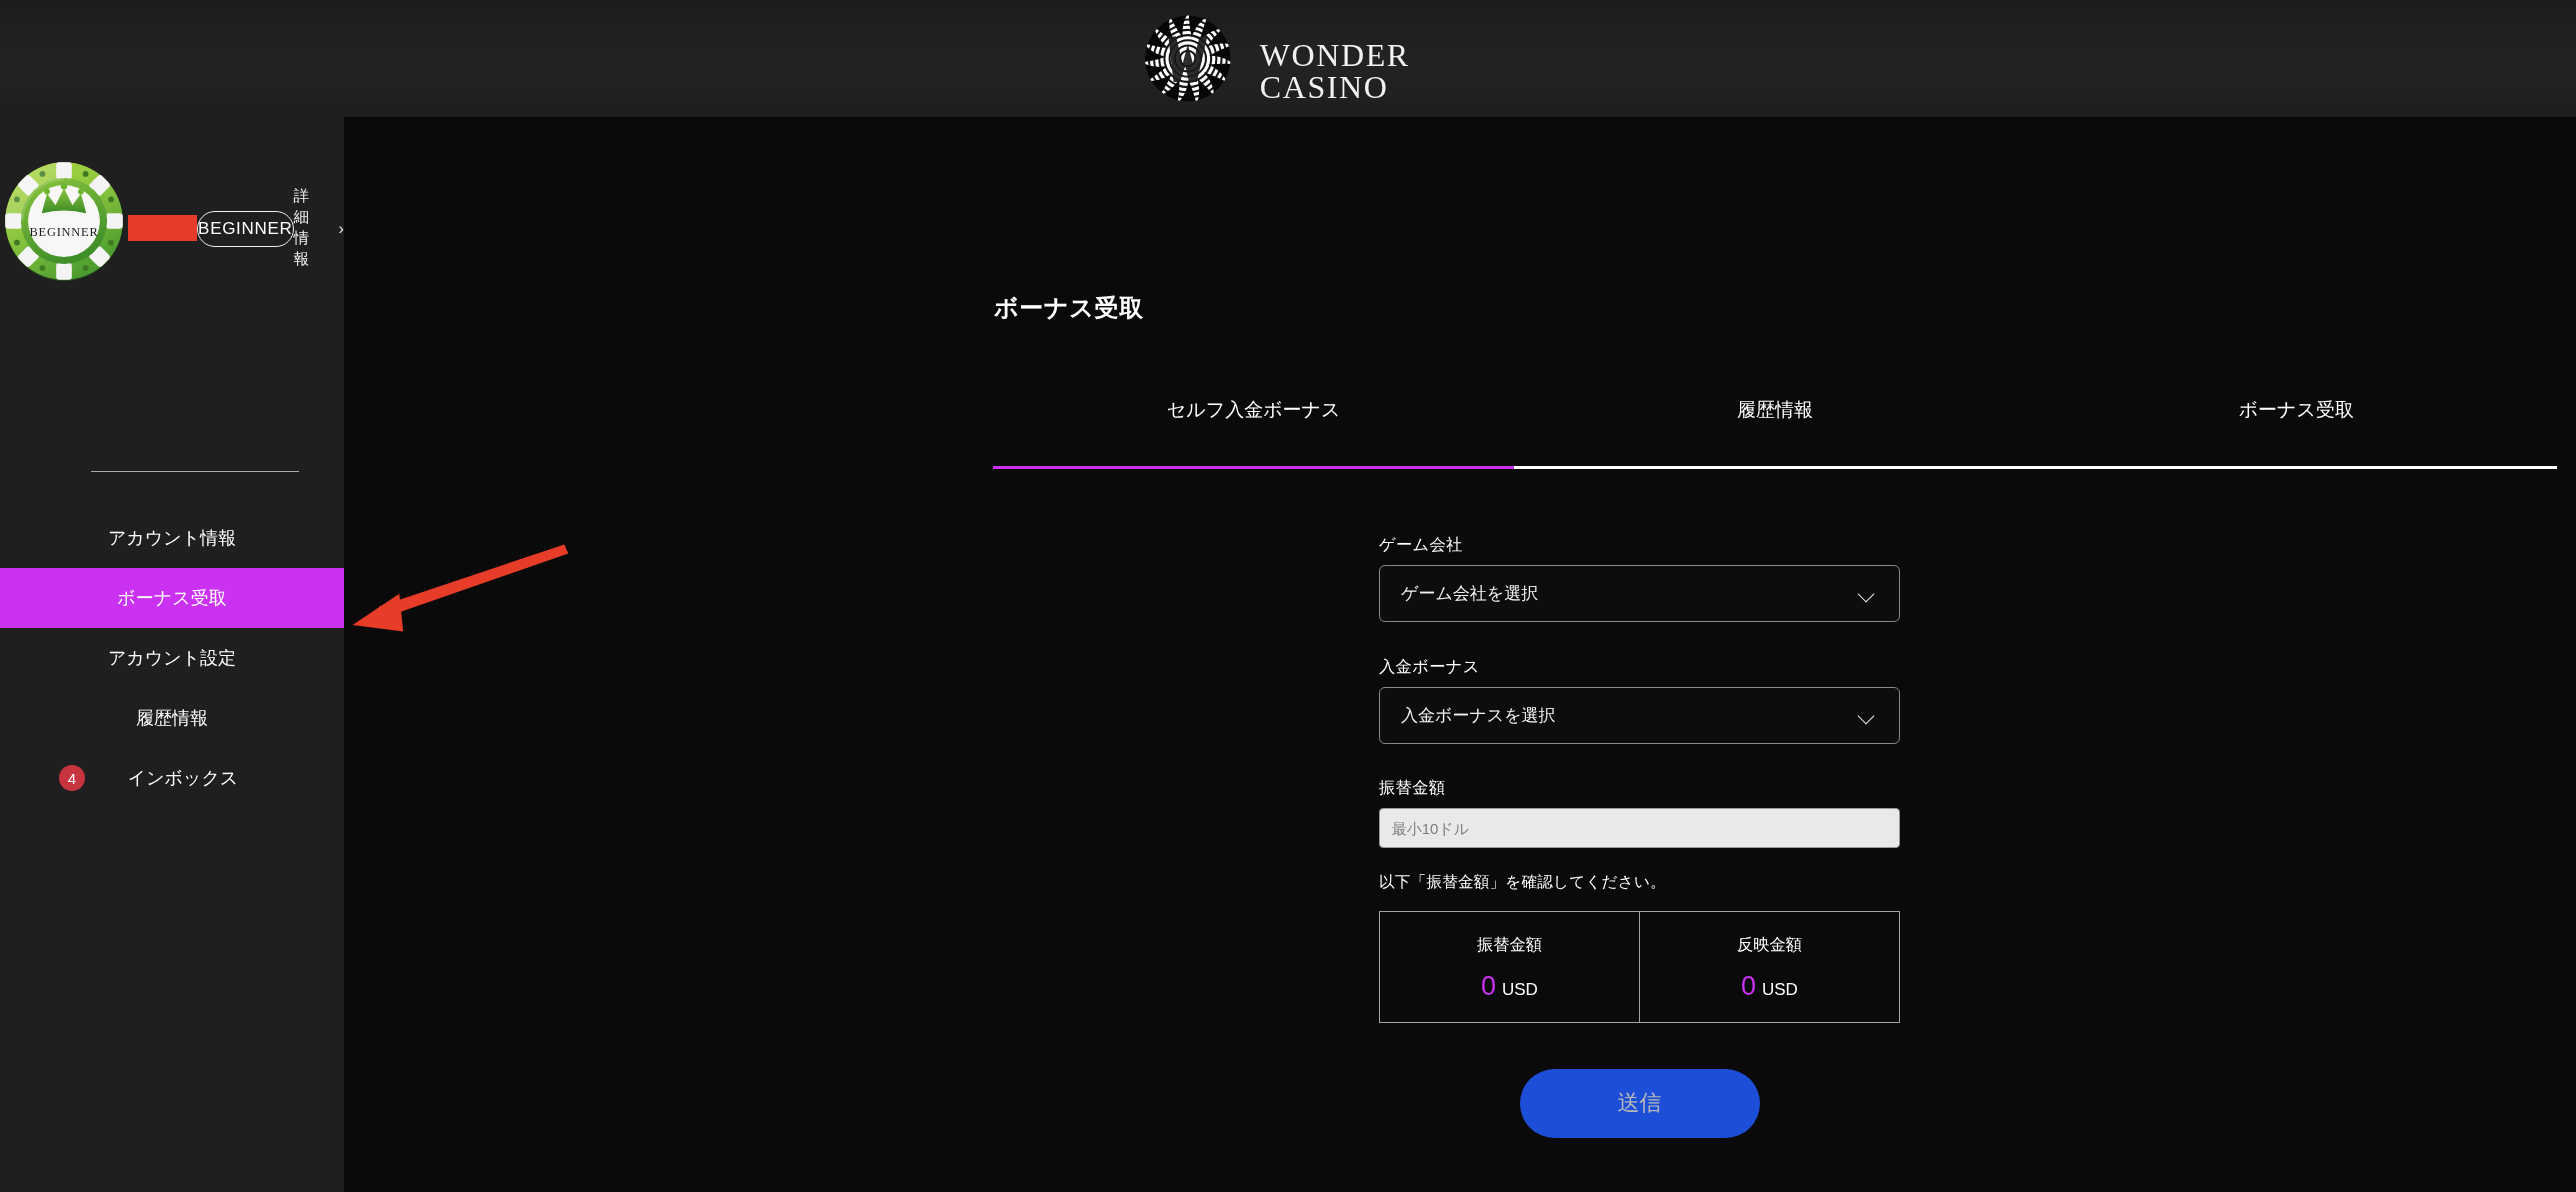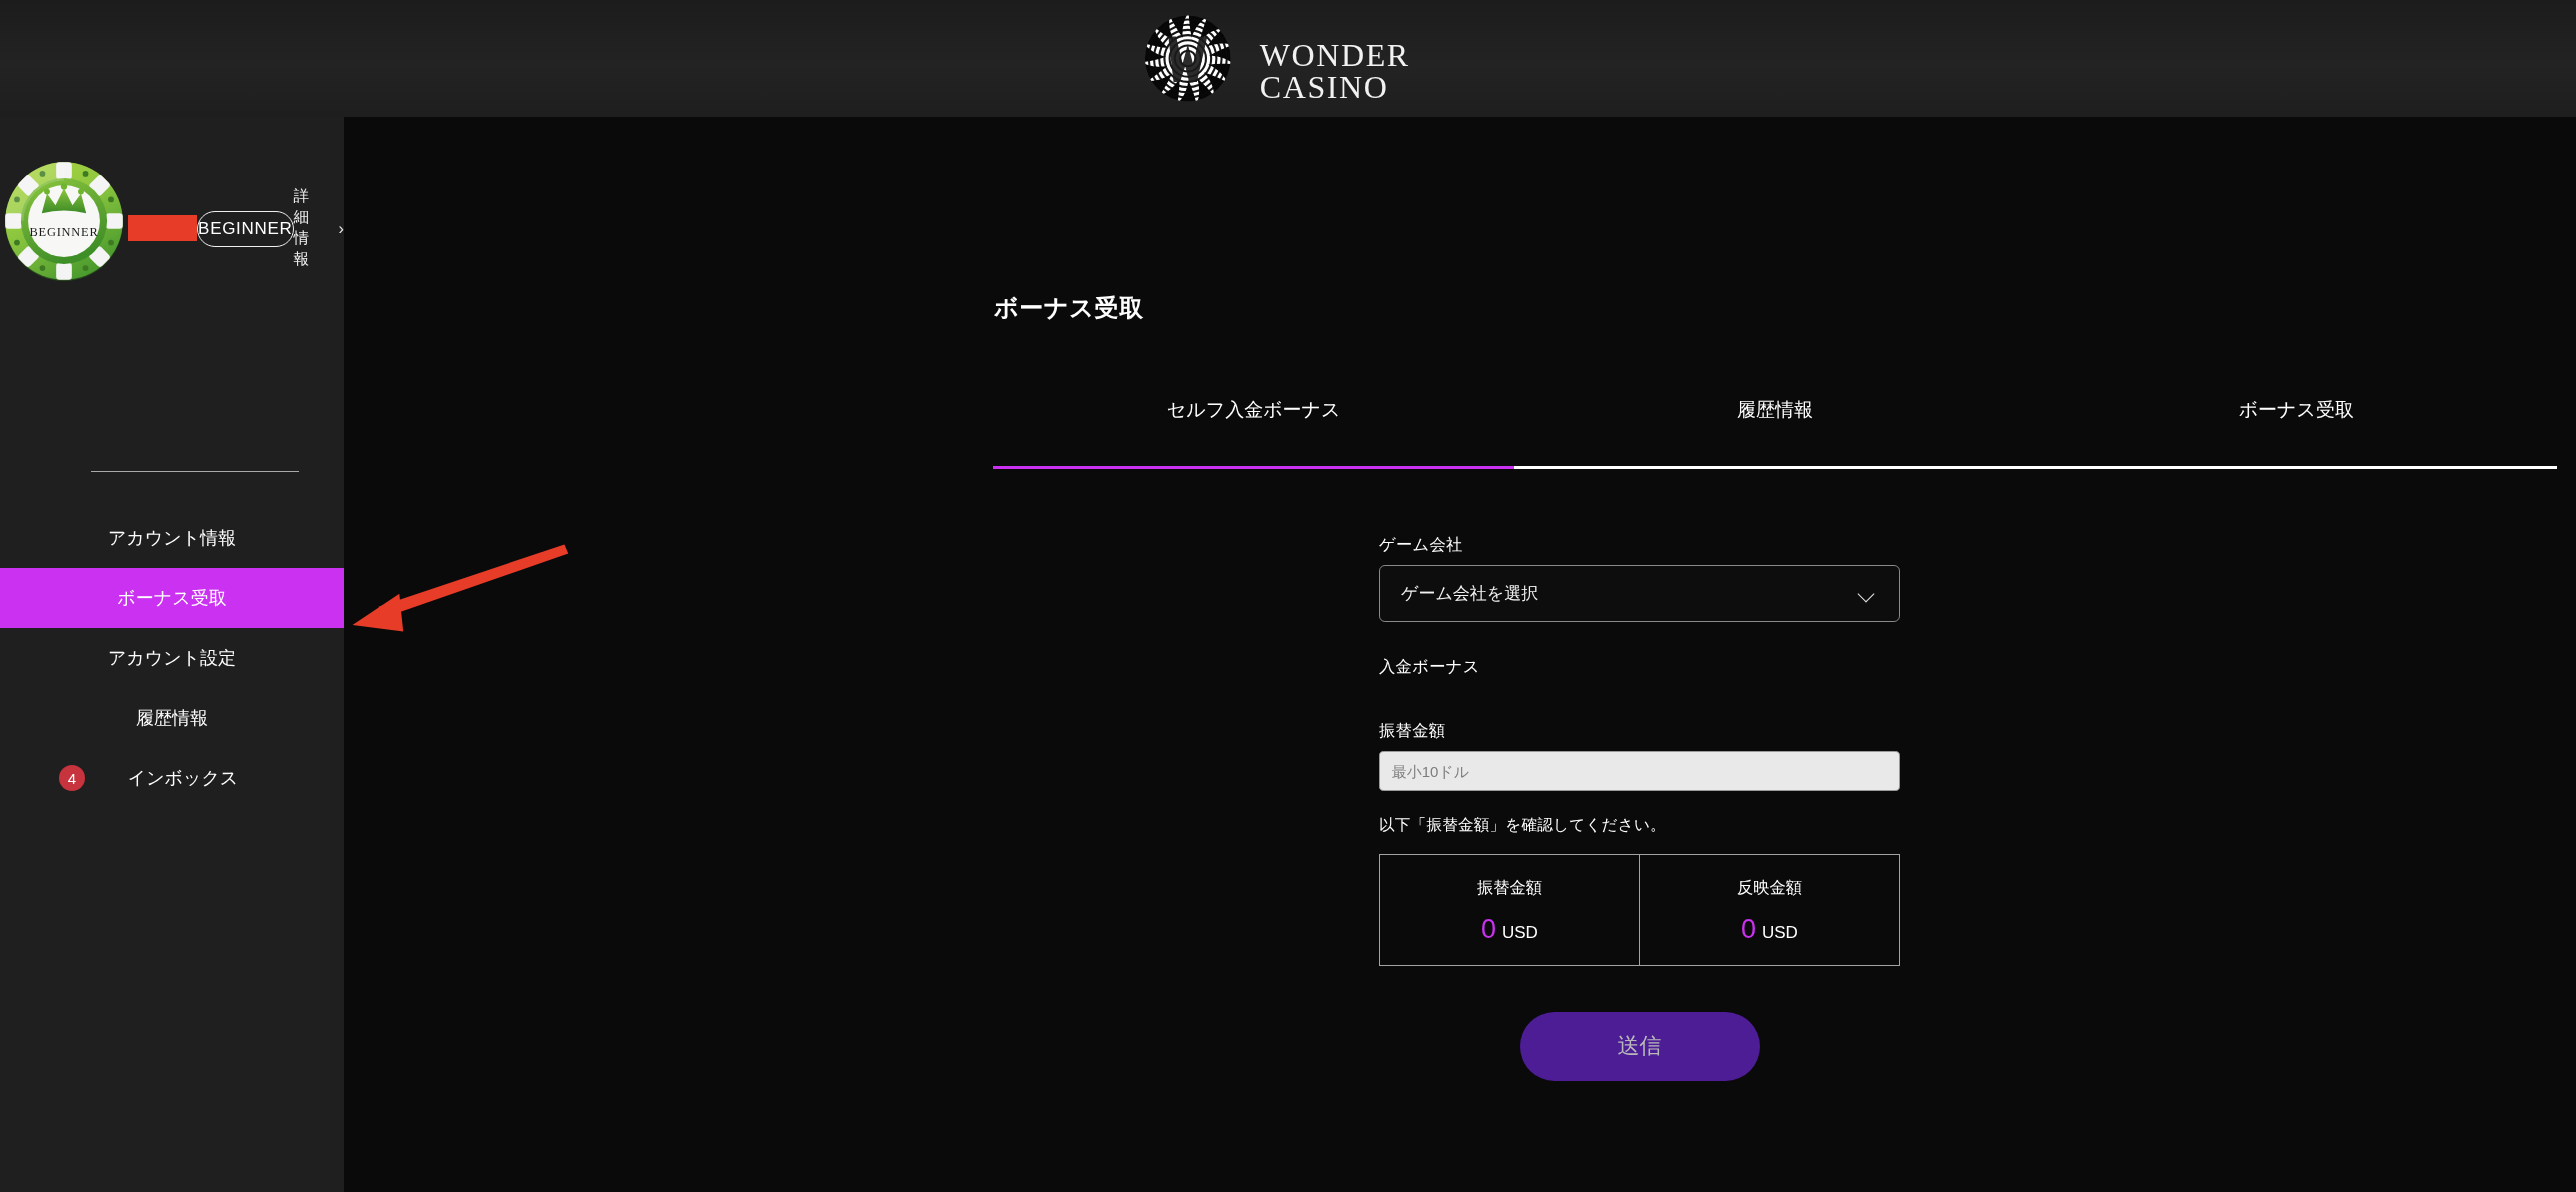--- a/index.html
+++ b/index.html
@@ -110,21 +110,21 @@
   .summary-cell {
     flex: 1; display: flex; flex-direction: column; align-items: center; justify-content: center;
   }
   .summary-cell + .summary-cell { border-left: 1px solid #a3a3a3; }
   .summary-cell .cap { color: #ffffff; font-size: 16.3px; }
   .summary-cell .val { margin-top: 17px; display: flex; align-items: baseline; gap: 5.9px; }
   .summary-cell .num { color: #cb31f0; font-size: 27px; font-weight: 300; line-height: 1; }
   .summary-cell .cur { color: #ffffff; font-size: 17px; }
   .submit-wrap { margin-top: 46px; width: 521px; display: flex; justify-content: center; }
   .submit-btn {
-    width: 240px; height: 69px; border-radius: 35px; background: #4c1d95;
+    width: 240px; height: 69px; border-radius: 35px; background: #1d4ed8;
     border: none; color: #b9b9b9; font-size: 22px; cursor: pointer;
     font-family: "Liberation Sans", "DejaVu Sans", sans-serif;
   }
 
   
   .annotation { position: absolute; left: 339px; top: 534px; width: 274px; height: 130px; pointer-events: none; }
 </style>
 </head>
 <body>
 
@@ -292,20 +292,24 @@
 
       <div class="field-label">ゲーム会社</div>
       <div class="select-box">
         <span class="value">ゲーム会社を選択</span>
         <span class="chev-down"></span>
       </div>
 
       <div class="gap-1"></div>
 
       <div class="field-label">入金ボーナス</div>
+      <div class="select-box">
+        <span class="value">入金ボーナスを選択</span>
+        <span class="chev-down"></span>
+      </div>
 
       <div class="gap-2"></div>
 
       <div class="field-label">振替金額</div>
       <input class="amount-input" type="text" placeholder="最小10ドル" style="">
 
       <div class="confirm-note">以下「振替金額」を確認してください。</div>
 
       <div class="summary">
         <div class="summary-cell">

